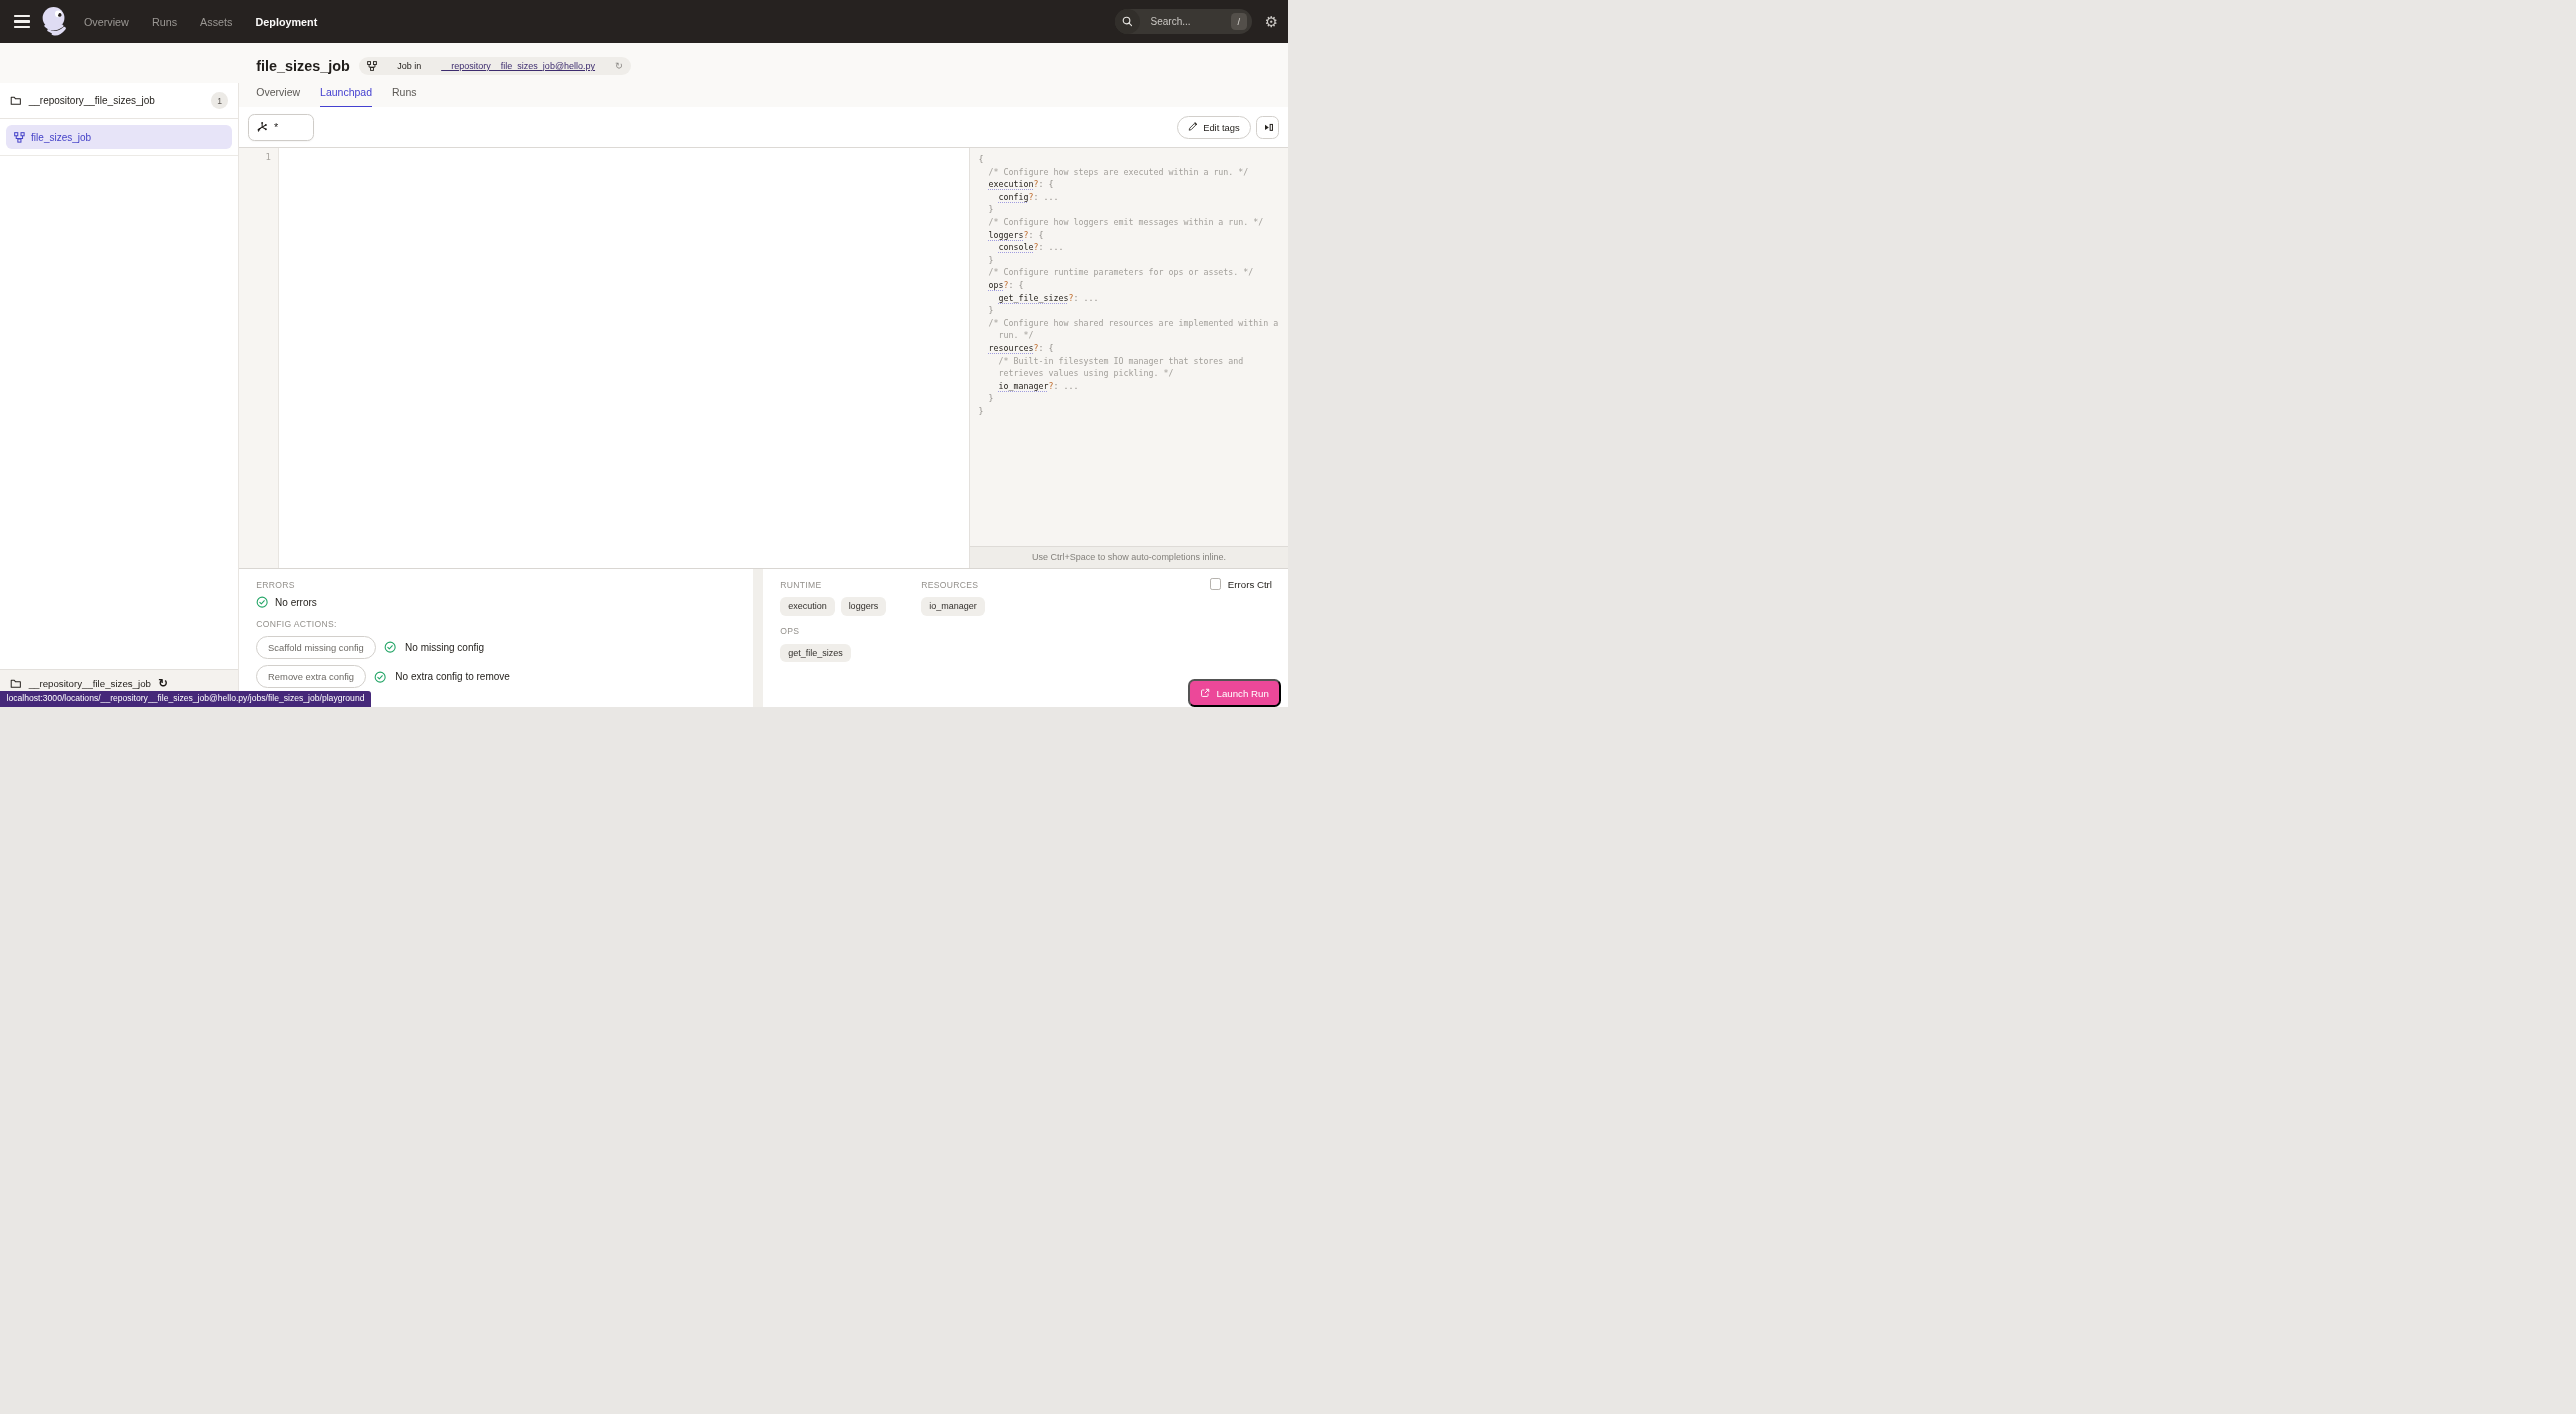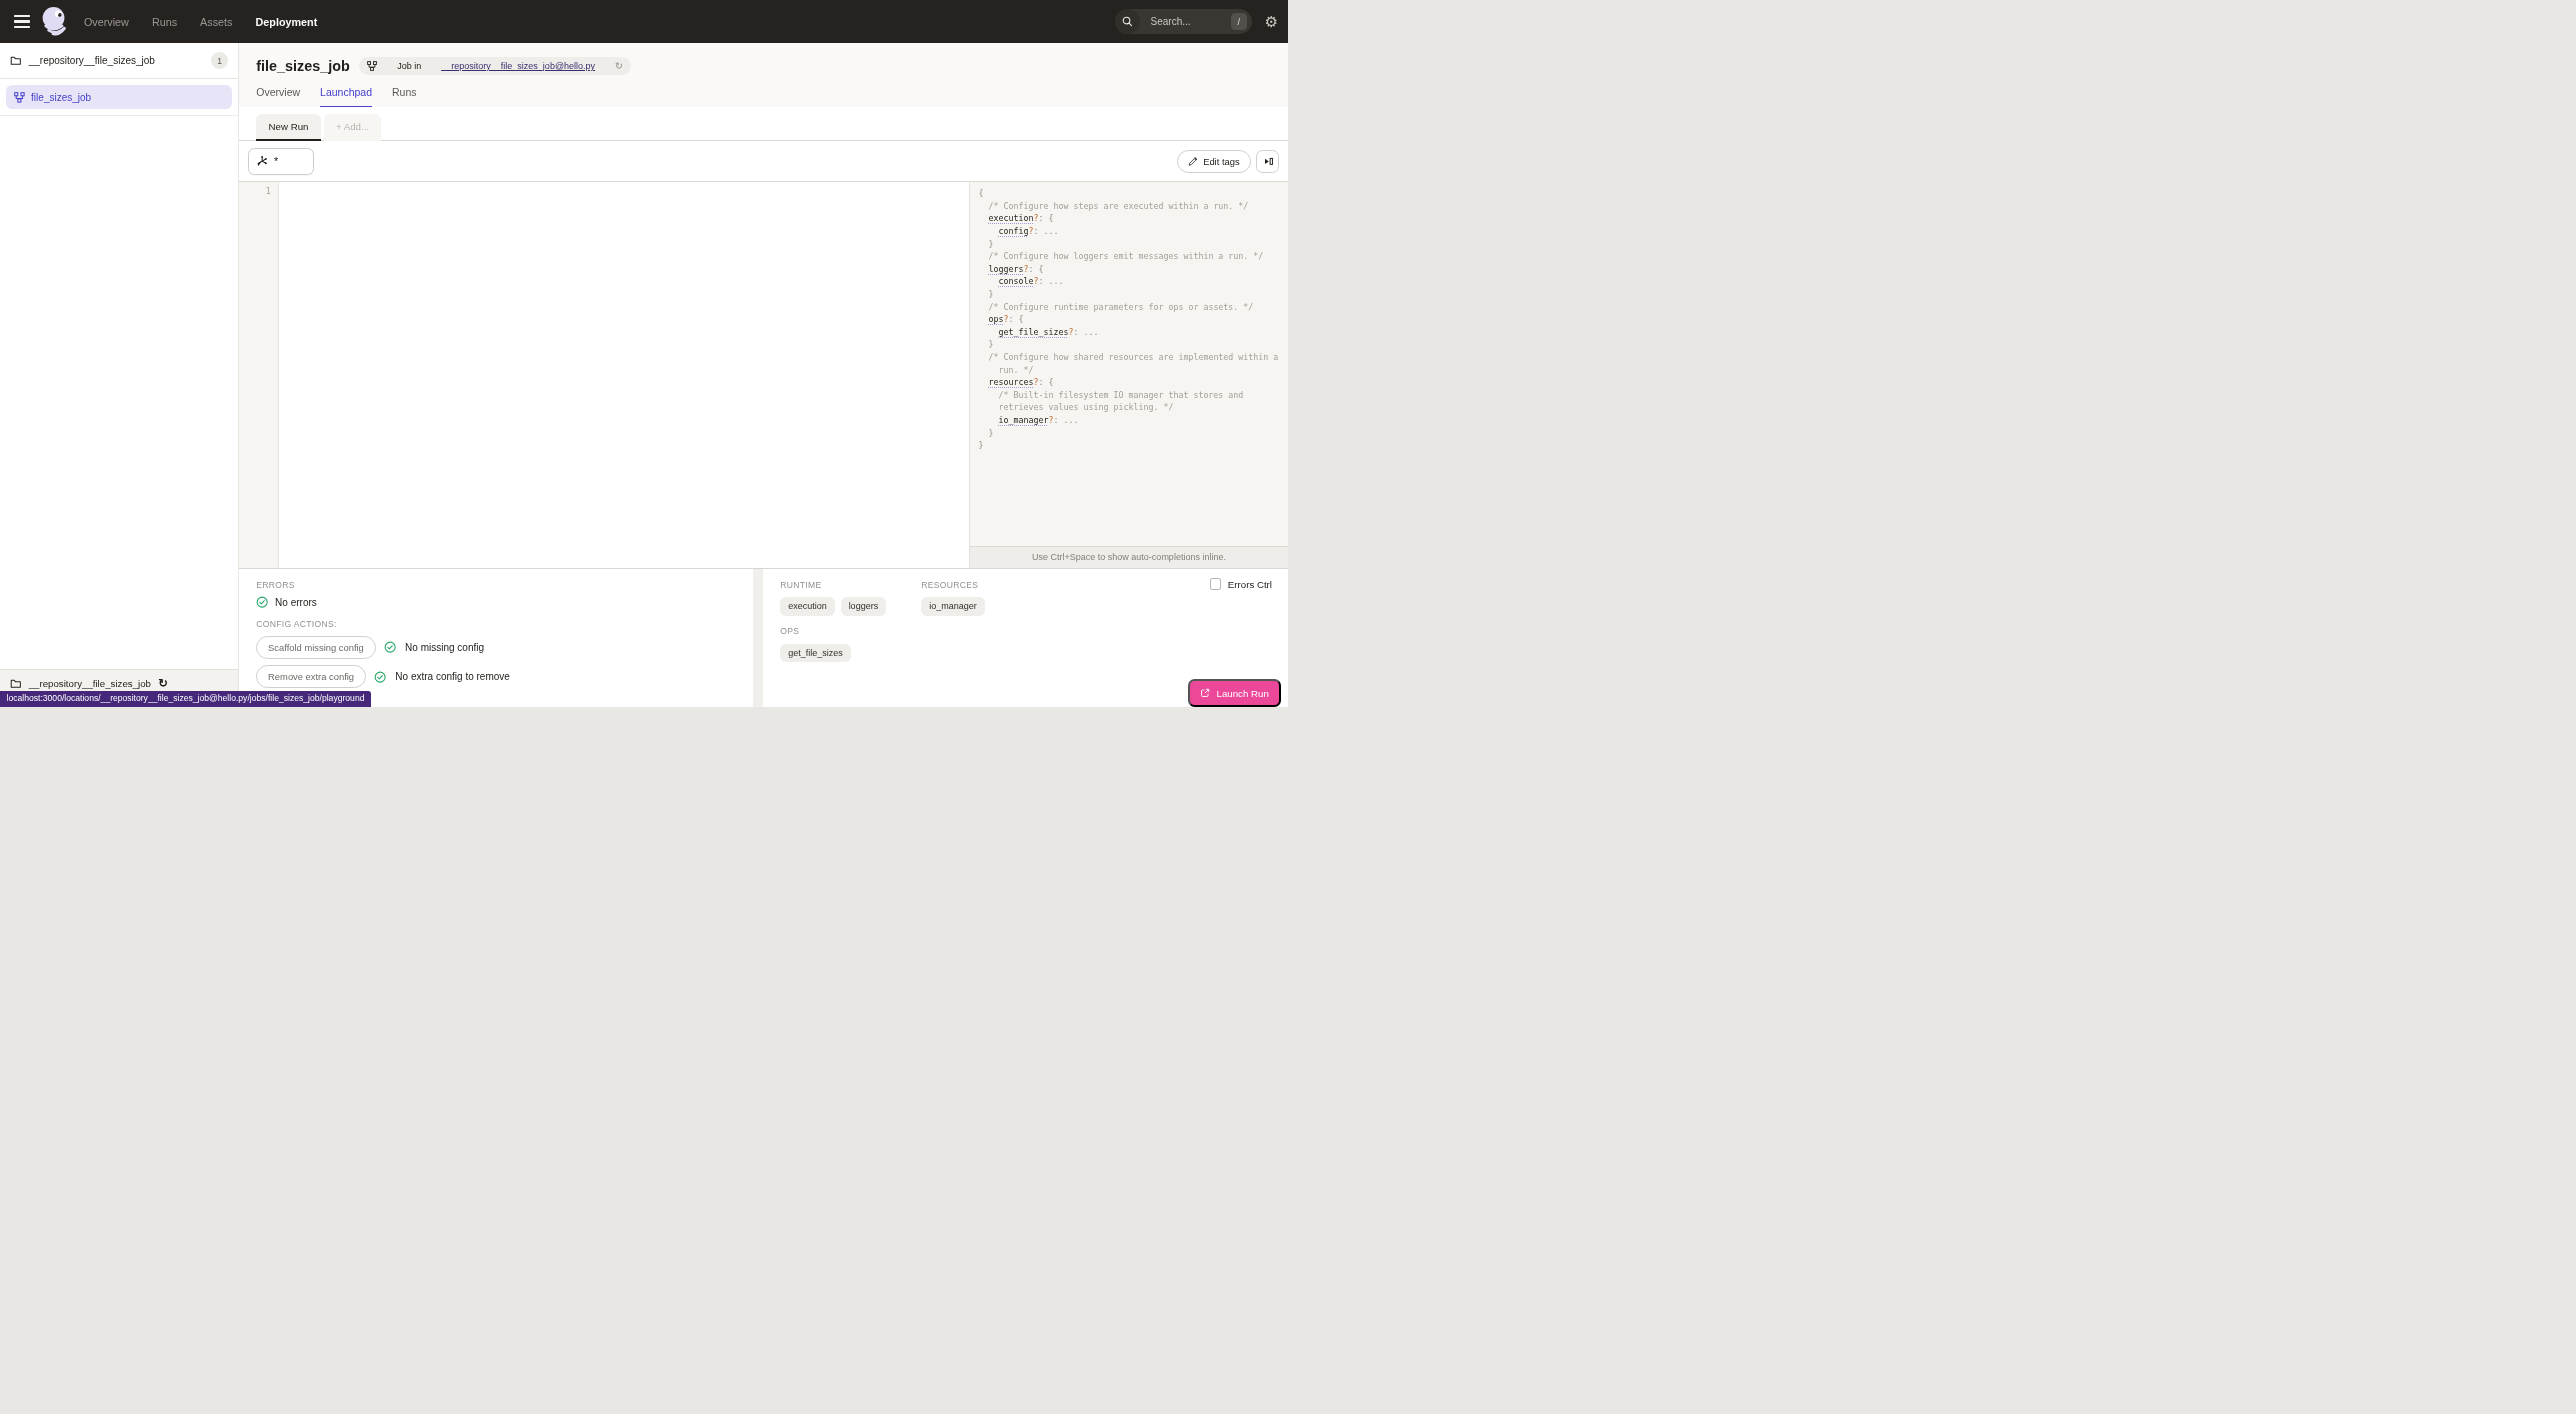--- a/index.html
+++ b/index.html
@@ -23,21 +23,21 @@
   .nav-link{color:#9a9793; cursor:pointer; text-decoration:none;}
   .nav-link.active{color:#fbfaf9; font-weight:700;}
   .search{margin-left:auto; width:137px; height:25px; background:#3a3733; border-radius:13px; display:flex; align-items:center; padding-right:5px; cursor:text;}
   .search-bubble{width:25px; height:25px; border-radius:50%; background:#322f2b; display:flex; align-items:center; justify-content:center;}
   .search-placeholder{color:#cac7c3; font-size:10px; margin-left:11px; flex:1;}
   .slash-badge{background:#534f4a; color:#dcd9d5; border-radius:4.3px; padding:2.2px 6.5px 2.9px; font-size:9.4px;}
   .gear{margin-left:13px; color:#ccc9c5; font-size:15px; line-height:1; cursor:pointer;}
 
   
   .shell{display:flex; height:665px;}
-  .sidebar{width:239px; background:var(--white); border-right:0.7px solid var(--border-light); display:flex; flex-direction:column;}
+  .sidebar{width:239px; background:var(--white); border-right:0.7px solid var(--border-light); display:flex; flex-direction:column;margin-top:40px;}
   .repo-row{display:flex; align-items:center; gap:7.2px; padding:9.4px 10px; border-bottom:0.7px solid var(--border-light); font-size:10px; color:var(--ink); cursor:pointer;}
   .repo-count{margin-left:auto; background:#eceae6; border-radius:50%; min-width:16.6px; height:16.6px; display:flex; align-items:center; justify-content:center; font-size:8.6px; color:#5c5955;}
   .sidebar-list{padding:5.8px; border-bottom:0.7px solid #eceae6;}
   .job-item{display:flex; align-items:center; gap:6.5px; padding:6.5px 8px; background:var(--selected-bg); border-radius:5.8px; color:var(--selected-fg); font-size:10px; cursor:pointer;}
   .sidebar-footer{margin-top:auto; border-top:0.7px solid #e3e0dc; background:#f4f2ee; display:flex; align-items:center; gap:7.2px; padding:7.2px 10px 19px; font-size:9.7px; color:var(--ink);}
   .refresh-icon{font-size:11.5px; font-weight:bold; color:#1d1a17; cursor:pointer; line-height:1;}
 
   
   .main{flex:1; display:flex; flex-direction:column; min-width:0; background:var(--page-bg);}
   .header-row{display:flex; align-items:center; gap:9.4px; padding:14.4px 17.3px 0;}
@@ -182,24 +182,20 @@
           <span class="badge-refresh">↻</span>
         </div>
       </div>
 
       <div class="tabs-row">
         <div class="tab">Overview</div>
         <div class="tab active">Launchpad</div>
         <div class="tab">Runs</div>
       </div>
 
-      <div class="run-strip">
-        <div class="run-tab active">New Run</div>
-        <div class="run-tab ghost">+ Add...</div>
-      </div>
 
       <div class="toolbar">
         <div class="opbox">
           <svg class="icon-svg" width="12.3" height="12.3" viewBox="0 0 18 18">
             <g stroke="#1d1a17" stroke-width="1.5" fill="#1d1a17">
               <path d="M9 9 L9 3.4" fill="none"></path>
                 <circle cx="9" cy="2.8" r="1.4" stroke="none"></circle>
               <path d="M9 9 L13.8 6.2" fill="none"></path>
                 <circle cx="14.4" cy="5.9" r="1.4" stroke="none"></circle>
               <path d="M9 9 L13.8 11.8" fill="none"></path>

